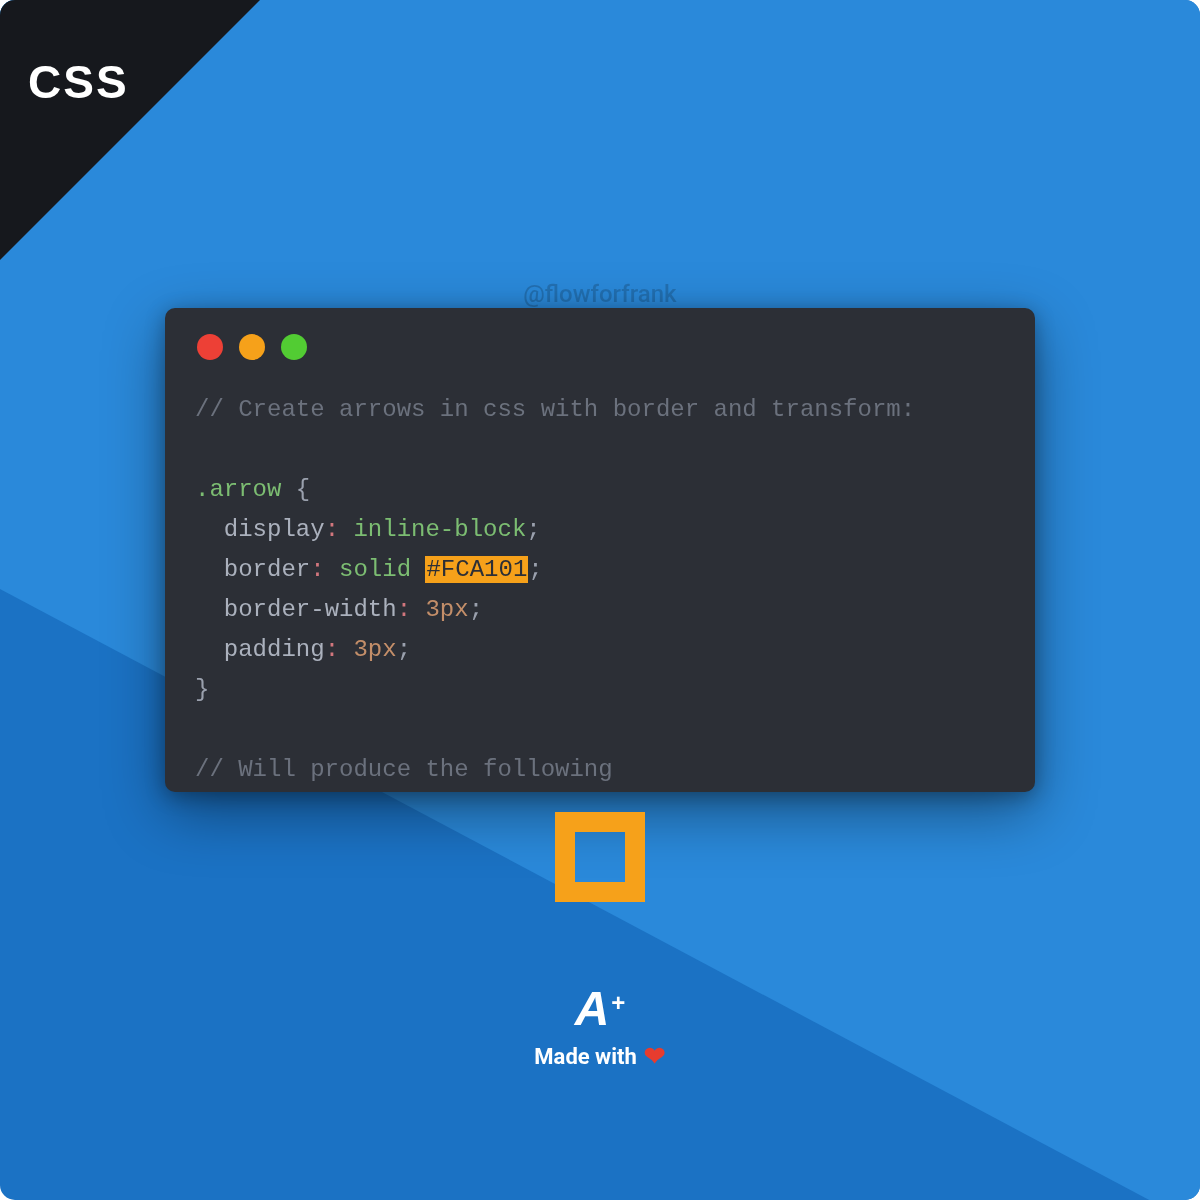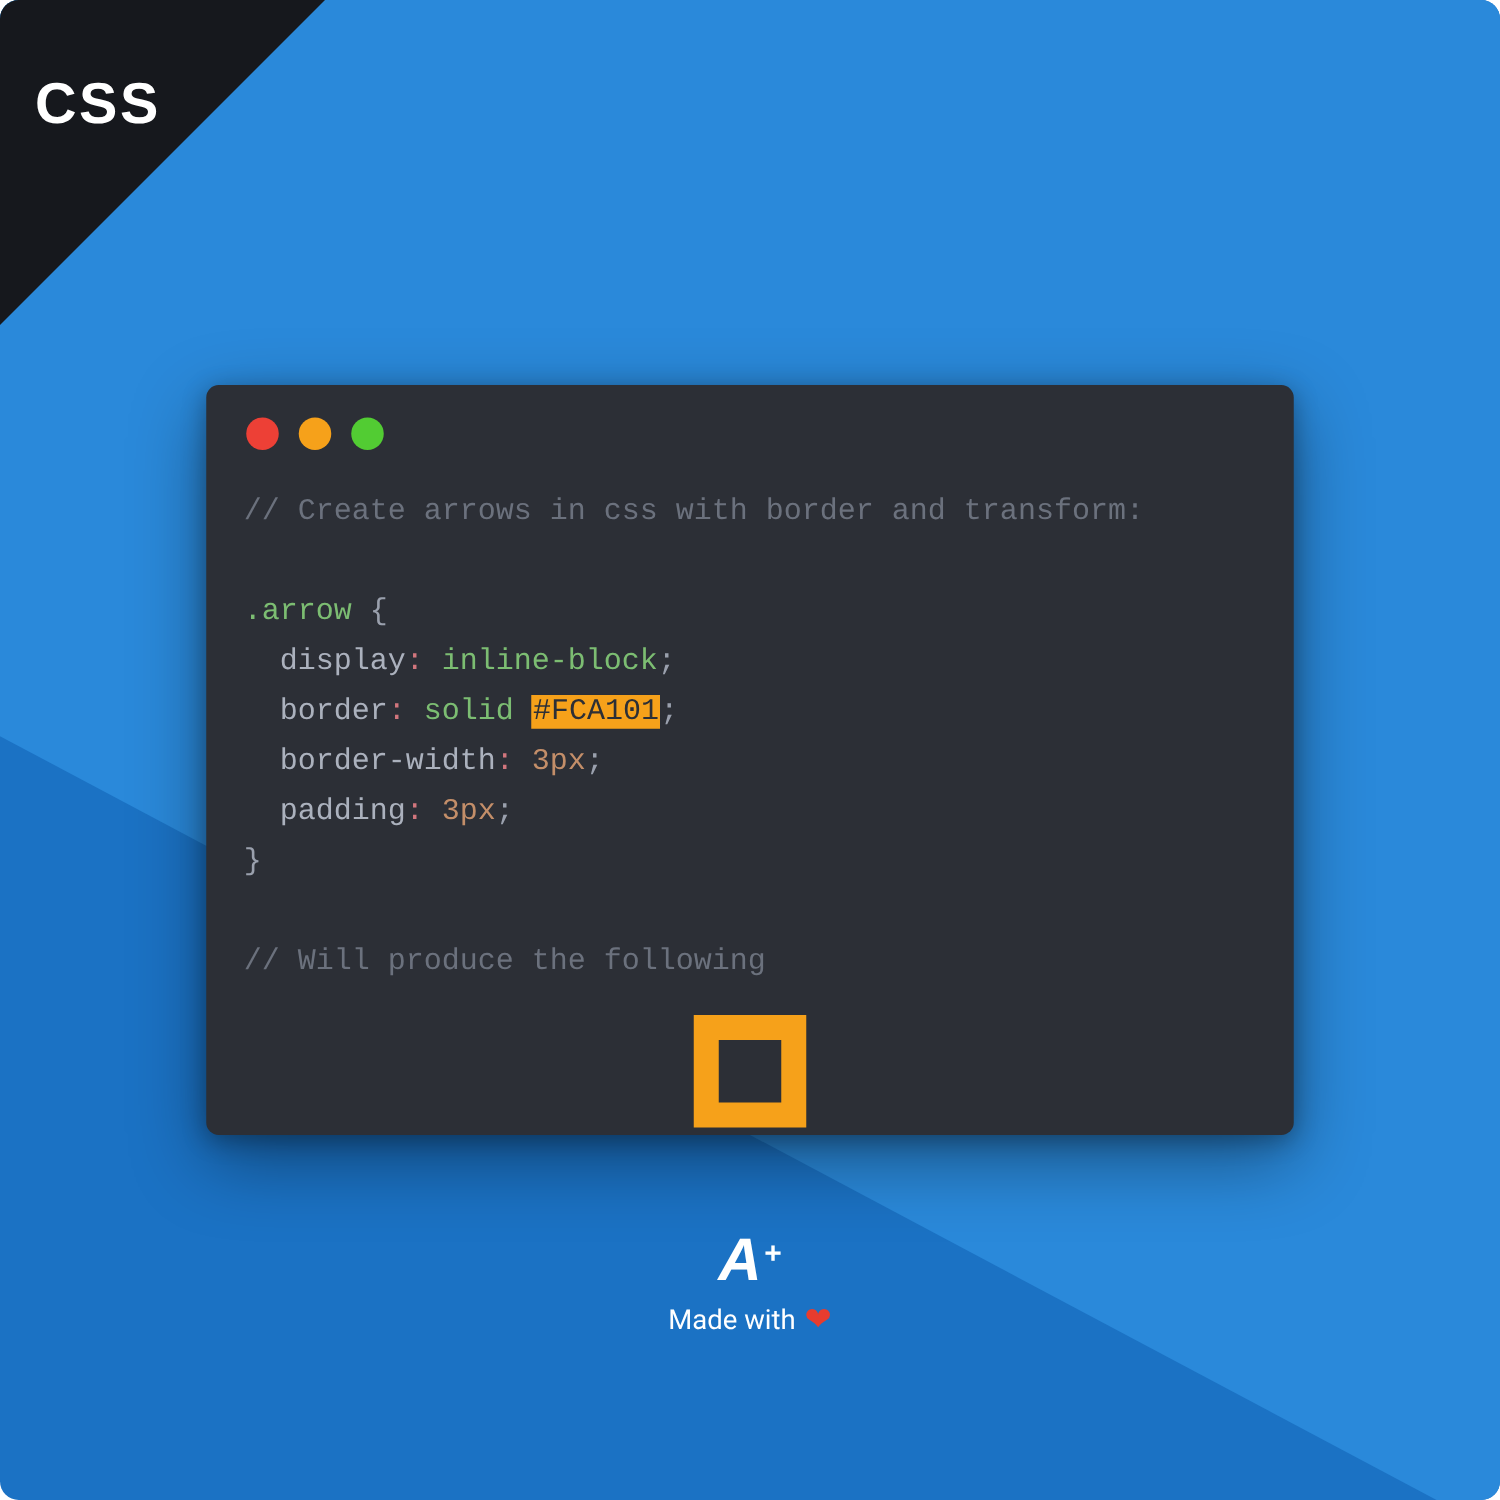--- a/index.html
+++ b/index.html
@@ -50,21 +50,21 @@
     color: rgba(0,0,0,0.18);
     font-size: 24px;
     font-weight: 500;
     z-index: 1;
   }
   .window {
     position: absolute;
     top: 308px;
     left: 165px;
     width: 870px;
-    height: 600px;
+    height: 484px;
     background: #2c2f36;
     border-radius: 10px;
     box-shadow: 0 20px 60px rgba(0,0,0,0.4), 0 4px 20px rgba(0,0,0,0.3);
     z-index: 5;
     padding: 26px 30px;
   }
   .traffic {
     display: flex;
     gap: 16px;
     margin-bottom: 30px;
@@ -129,40 +129,41 @@
   .logo-plus {
     font-family: Arial, sans-serif;
     font-weight: 900;
     font-size: 24px;
     color: #fff;
     margin-top: 4px;
   }
   .madewith {
     color: #fff;
     font-size: 22px;
-    font-weight: 400;
+    font-weight: 700;
     display: flex;
     align-items: center;
     gap: 7px;
   }
   .heart {
     color: #e73c2e;
     font-size: 26px;
     line-height: 1;
   }
 </style>
 </head>
 <body>
 
 <div class="stage">
   <div class="diag"></div>
 
   <div class="corner"></div>
   <div class="corner-label">CSS</div>
 
+  <div class="handle">@flowforfrank</div>
 
   <div class="window">
     <div class="traffic">
       <span class="t-red"></span>
       <span class="t-yellow"></span>
       <span class="t-green"></span>
     </div>
 
     <div class="code"><span class="c-comment">// Create arrows in css with border and transform:</span>
 

